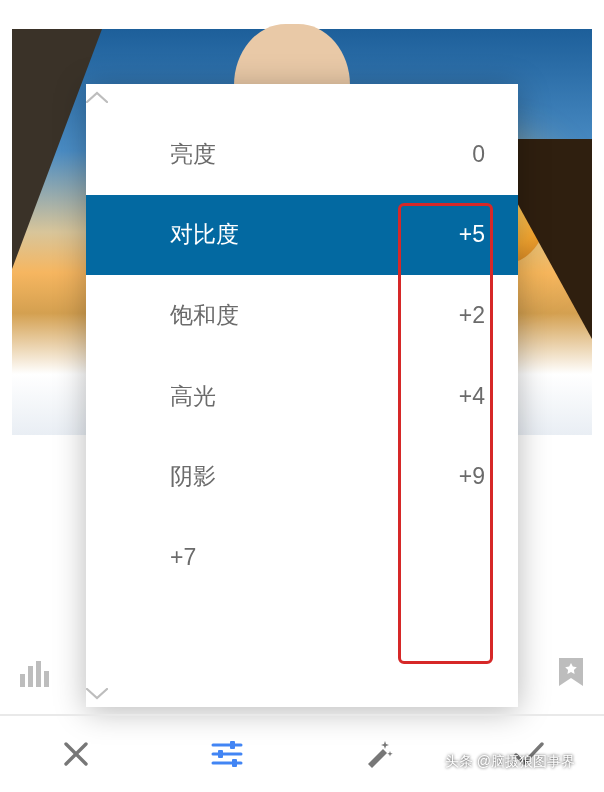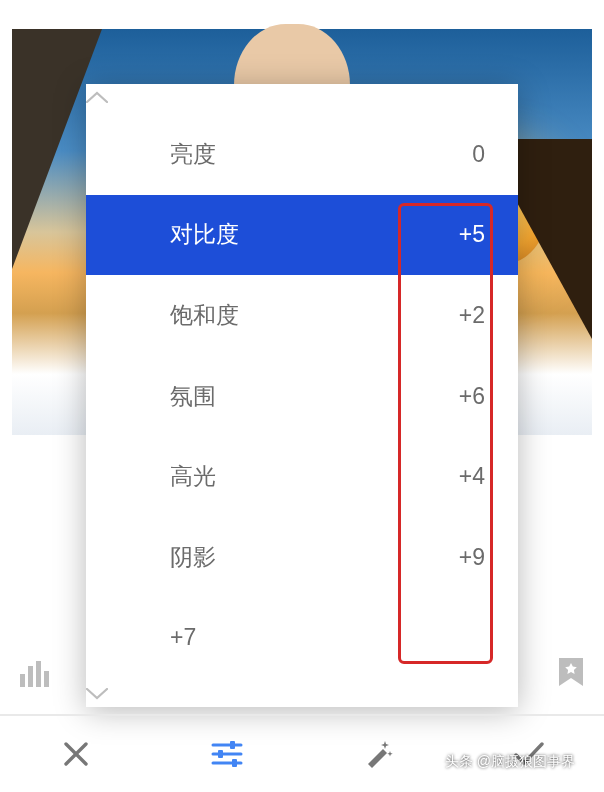--- a/index.html
+++ b/index.html
@@ -6,21 +6,21 @@
 .image-bg{position:absolute;top:29px;left:12px;width:580px;height:406px;background:linear-gradient(180deg,#1d5f9a 0%,#4a8cc4 30%,#d8c59a 50%,#f6b660 60%,#d4a050 70%,#fff 85%,#e9eef4 100%)}
 .image-bg::before{content:"";position:absolute;left:0;top:0;width:0;height:0;border-left:90px solid #3a3228;border-bottom:240px solid transparent}
 .image-bg .sun{position:absolute;right:45px;top:130px;width:95px;height:105px;background:radial-gradient(circle at 50% 40%,#ffd970 0%,#f7a831 60%,#c4731a 100%);border-radius:50%/55%;box-shadow:0 0 40px 20px rgba(255,190,70,.4)}
 .image-bg .mtn-r{position:absolute;right:0;top:110px;width:0;height:0;border-right:110px solid #2f1f0f;border-bottom:200px solid transparent}
 .foot{position:absolute;top:-5px;left:222px;width:116px;height:110px;background:#e9c9a7;border-radius:48% 48% 54% 54%/60% 60% 44% 44%}
 .panel{position:absolute;top:84px;left:86px;width:432px;height:623px;background:#fff;box-shadow:0 4px 30px rgba(0,0,0,.28)}
 .chev{position:absolute;left:0;width:100%;text-align:center;font-size:18px;color:#bdbdbd}
 .chev.top{top:7px}.chev.bot{bottom:7px}
 .items{position:absolute;top:30px;left:0;right:0}
 .row{display:flex;align-items:center;justify-content:space-between;height:80.6px;padding:0 33px 0 84px;box-sizing:border-box;font-size:23px;color:#6b6b6b}
-.row.selected{background:#1d4ed8;color:#fff}
+.row.selected{background:#0369a1;color:#fff}
 .row .val{font-variant-numeric:tabular-nums}
 .highlight{position:absolute;top:203px;left:398px;width:89px;height:455px;border:3px solid #d62828;border-radius:6px;pointer-events:none}
 .bottombar{position:absolute;left:0;bottom:0;width:604px;height:76px;border-top:2px solid #e9e9e9;display:flex;align-items:center;justify-content:space-around}
 .bb-btn{width:36px;height:36px;display:flex;align-items:center;justify-content:center;color:#777}
 .bb-btn.active{color:#4285f4}
 .side-icon{position:absolute;bottom:105px;color:#bdbdbd}
 .side-icon.l{left:20px}.side-icon.r{right:20px}
 .watermark{position:absolute;right:29px;bottom:21px;font-size:14px;color:#fff;text-shadow:0 0 3px rgba(0,0,0,.85)}
 svg{display:block}
 </style>
@@ -59,24 +59,20 @@
       <span>亮度</span>
       <span class="val">0</span>
     </div>
     <div class="row selected">
       <span>对比度</span>
       <span class="val">+5</span>
     </div>
     <div class="row">
       <span>饱和度</span>
       <span class="val">+2</span>
-    </div>
-    <div class="row">
-      <span>氛围</span>
-      <span class="val">+6</span>
     </div>
     <div class="row">
       <span>高光</span>
       <span class="val">+4</span>
     </div>
     <div class="row">
       <span>阴影</span>
       <span class="val">+9</span>
     </div>
     <div class="row">

